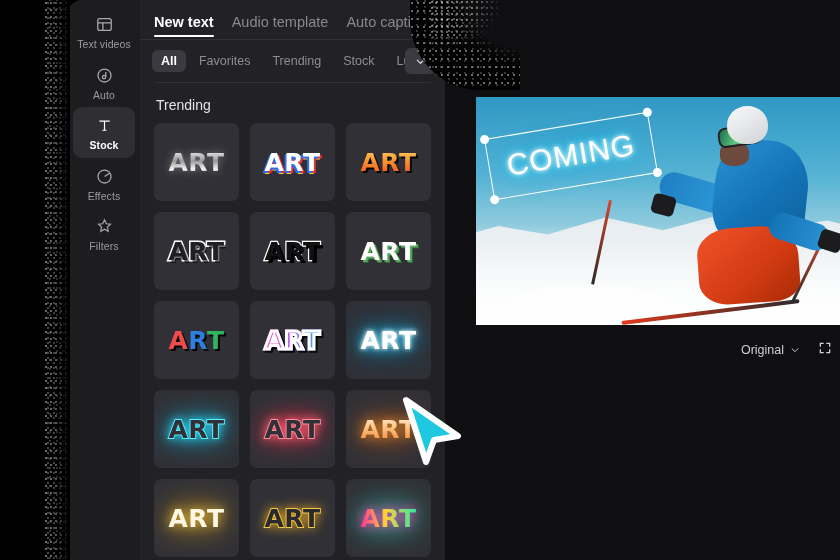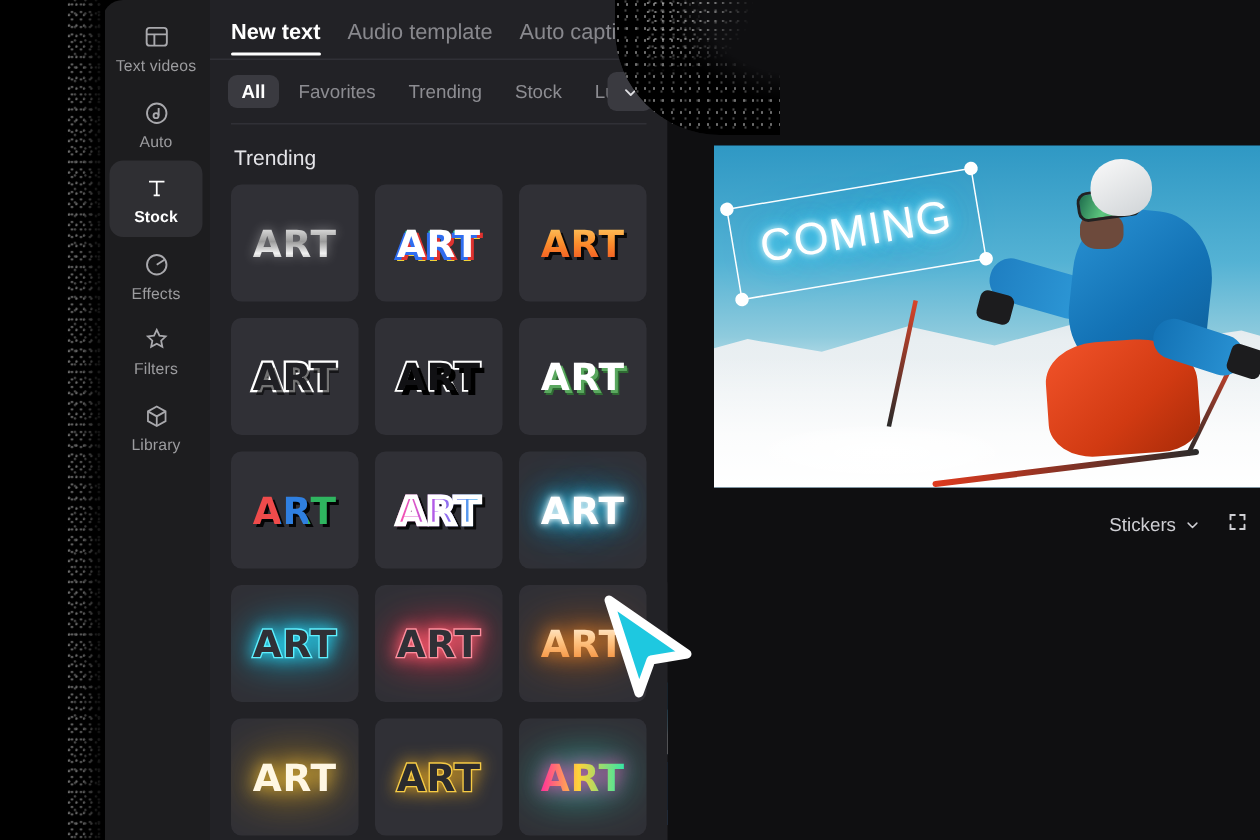--- a/index.html
+++ b/index.html
@@ -232,29 +232,20 @@
       <span>
         <svg width="19" height="19" viewBox="0 0 24 24" fill="none" stroke="#a9a9ad" stroke-width="1.5">
           <path d="M12 3.6l2.3 4.9 5.2.7-3.8 3.6 1 5.2-4.7-2.6-4.7 2.6 1-5.2-3.8-3.6 5.2-.7z"></path>
         </svg>
       </span>
       <span class="lbl">Filters</span>
     </div>
 
 
 
-    <div class="rail-item">
-      <span>
-        <svg width="19" height="19" viewBox="0 0 24 24" fill="none" stroke="#a9a9ad" stroke-width="1.5">
-          <path d="M12 3.8l7.4 4.1v8.2L12 20.2 4.6 16.1V7.9z"></path>
-            <path d="M12 12.1l7.4-4.2M12 12.1v8.1M12 12.1L4.6 7.9"></path>
-        </svg>
-      </span>
-      <span class="lbl">Library</span>
-    </div>
   </div>
 
   <div class="panel">
     <div class="panel-tabs">
       <div class="ptab active">New text</div>
       <div class="ptab">Audio template</div>
       <div class="ptab">Auto captions</div>
       <div class="collapse">«</div>
     </div>
     <div class="panel-sep"></div>
@@ -355,21 +346,21 @@
         <div class="handle h-tl"></div>
         <div class="handle h-tr"></div>
         <div class="handle h-bl"></div>
         <div class="handle h-br"></div>
         <div class="neon">COMING</div>
       </div>
     </div>
 
     <div class="prev-bar">
       <div class="orig">
-        <span>Stickers</span>
+        <span>Original</span>
         <svg width="10" height="10" viewBox="0 0 24 24" fill="none" stroke="#cfcfd4" stroke-width="2.4" stroke-linecap="round" stroke-linejoin="round">
             <path d="M5 9l7 7 7-7"></path>
           </svg>
       </div>
       <div class="fsbtn">
         <svg width="14" height="14" viewBox="0 0 24 24" fill="none" stroke="#cfcfd4" stroke-width="2.2" stroke-linecap="round">
           <path d="M4 9V4h5M20 9V4h-5M4 15v5h5M20 15v5h-5"></path>
         </svg>
       </div>
     </div>

